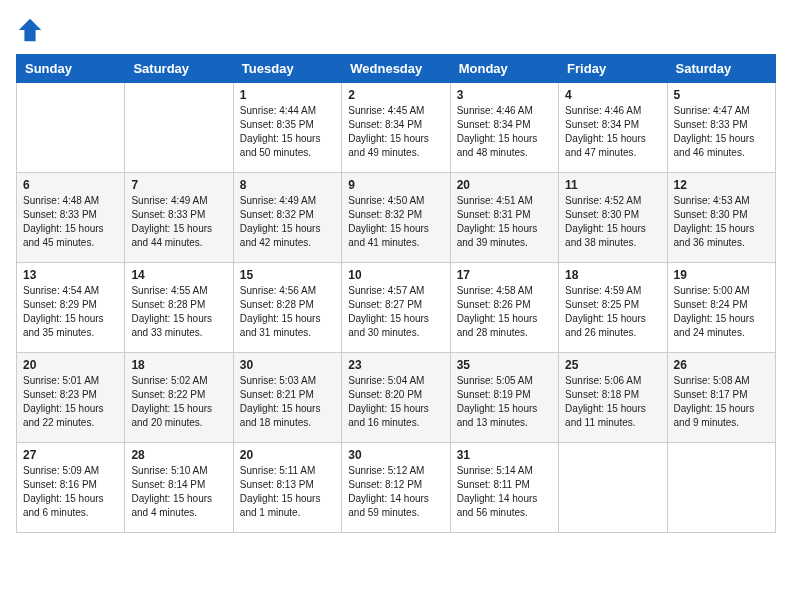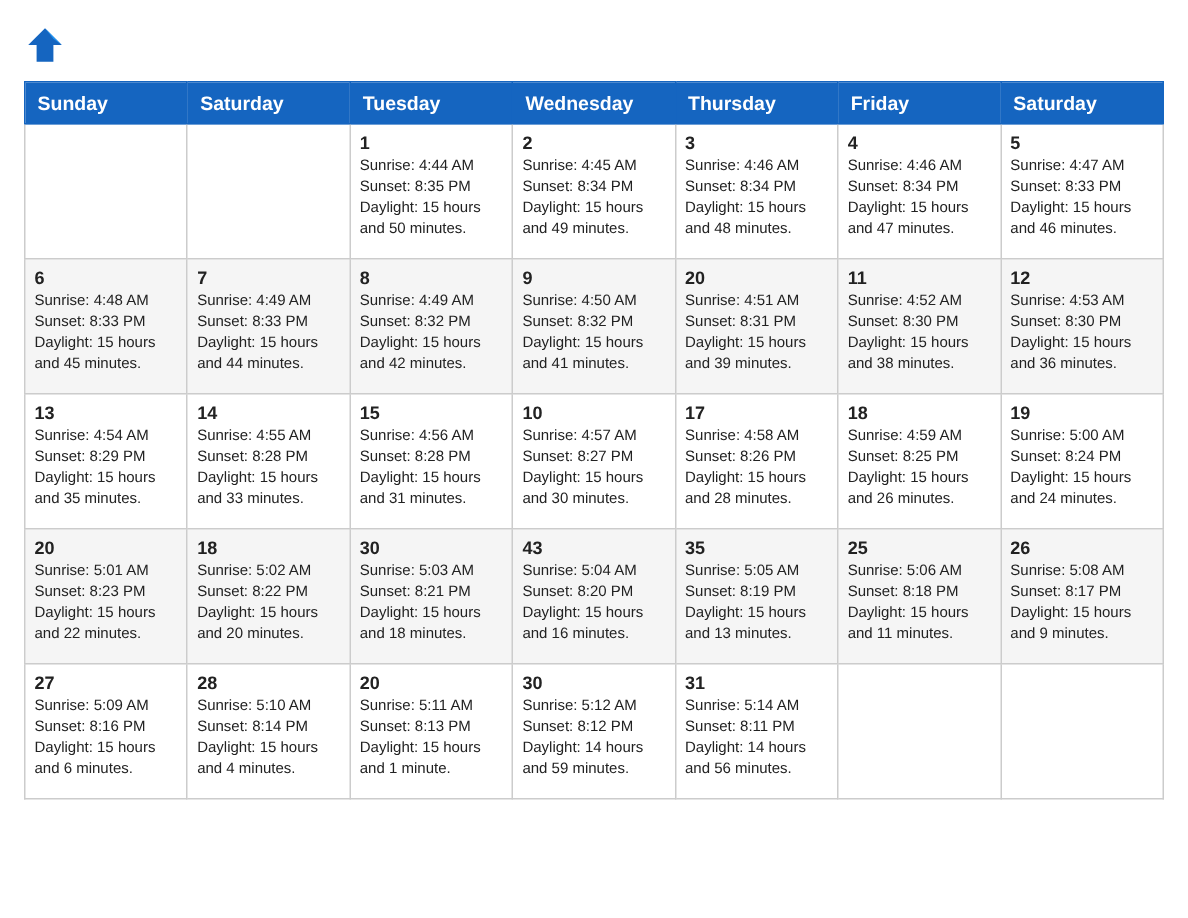--- a/index.html
+++ b/index.html
@@ -103,21 +103,21 @@
   </div>
 </div>
 
 <table class="calendar">
   <thead>
     <tr>
     <th>Sunday</th>
         <th>Saturday</th>
         <th>Tuesday</th>
         <th>Wednesday</th>
-        <th>Thursday</th>
+        <th>Monday</th>
         <th>Friday</th>
         <th>Saturday</th>
       </tr>
   </thead>
   <tbody id="calendar-body">
   <tr>
         <td class="empty-cell"></td>
         <td class="empty-cell"></td>
         <td>
           <span class="day-number">1</span>
@@ -207,21 +207,21 @@
         </td>
         <td>
           <span class="day-number">18</span>
           <div class="cell-text">Sunrise: 5:02 AM<br>Sunset: 8:22 PM<br>Daylight: 15 hours and 20 minutes.</div>
         </td>
         <td>
           <span class="day-number">30</span>
           <div class="cell-text">Sunrise: 5:03 AM<br>Sunset: 8:21 PM<br>Daylight: 15 hours and 18 minutes.</div>
         </td>
         <td>
-          <span class="day-number">43</span>
+          <span class="day-number">23</span>
           <div class="cell-text">Sunrise: 5:04 AM<br>Sunset: 8:20 PM<br>Daylight: 15 hours and 16 minutes.</div>
         </td>
         <td>
           <span class="day-number">35</span>
           <div class="cell-text">Sunrise: 5:05 AM<br>Sunset: 8:19 PM<br>Daylight: 15 hours and 13 minutes.</div>
         </td>
         <td>
           <span class="day-number">25</span>
           <div class="cell-text">Sunrise: 5:06 AM<br>Sunset: 8:18 PM<br>Daylight: 15 hours and 11 minutes.</div>
         </td>

